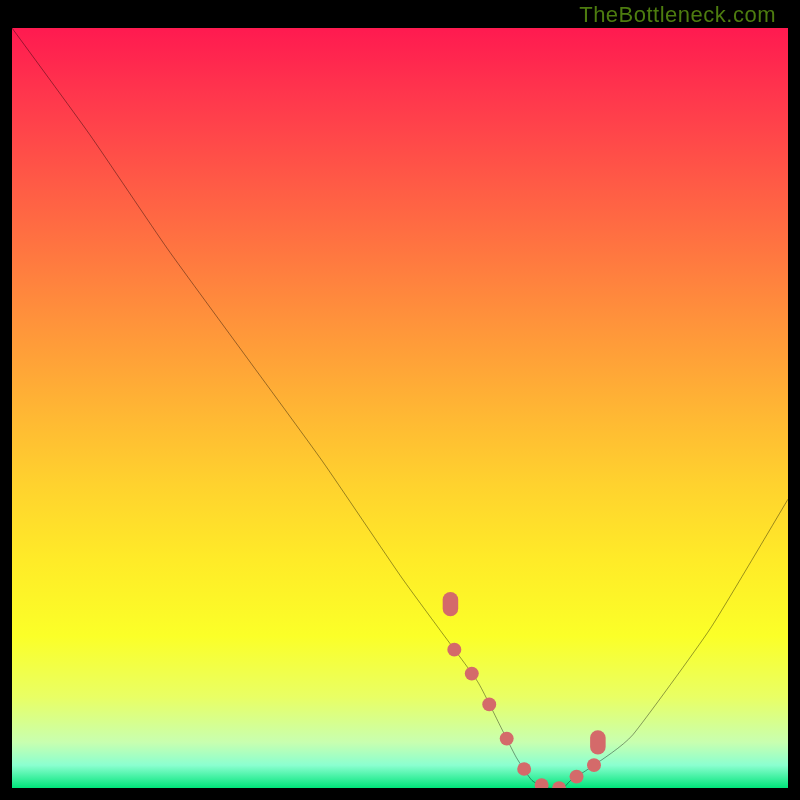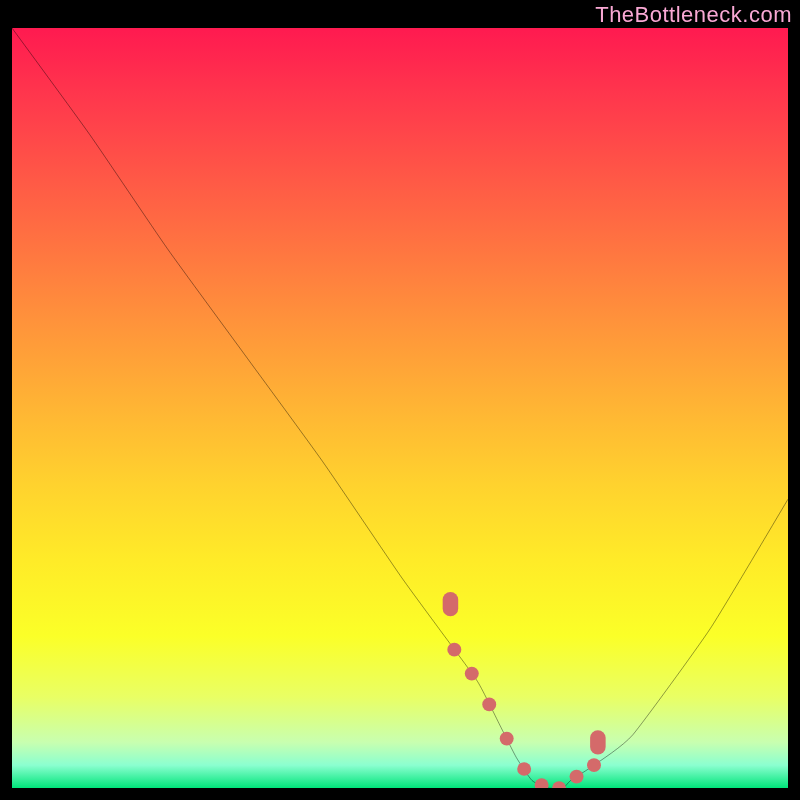--- a/index.html
+++ b/index.html
@@ -36,22 +36,22 @@
   .svg-layer {
     position: absolute;
     left: 0;
     top: 0;
     width: 100%;
     height: 100%;
   }
   .watermark {
     position: absolute;
     top: 2px;
-    right: 8px;
-    color: #f9a8d4;
+    right: 24px;
+    color: #4d7c0f;
     font-size: 22px;
     font-weight: 500;
     letter-spacing: 0.5px;
   }
 </style>
 </head>
 <body>
 
 <div class="watermark">TheBottleneck.com</div>
 

